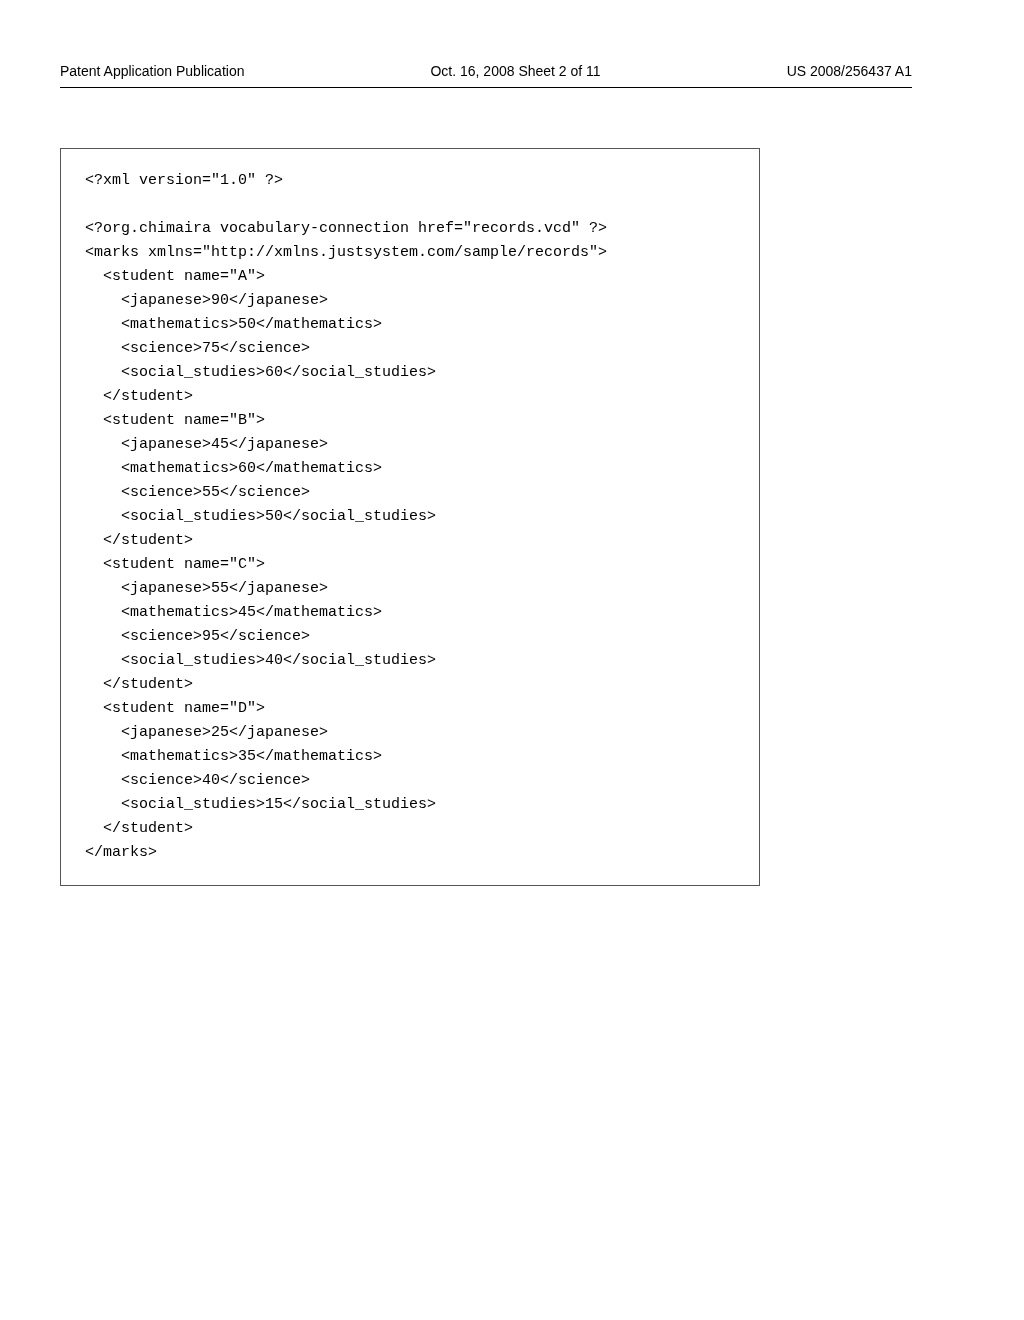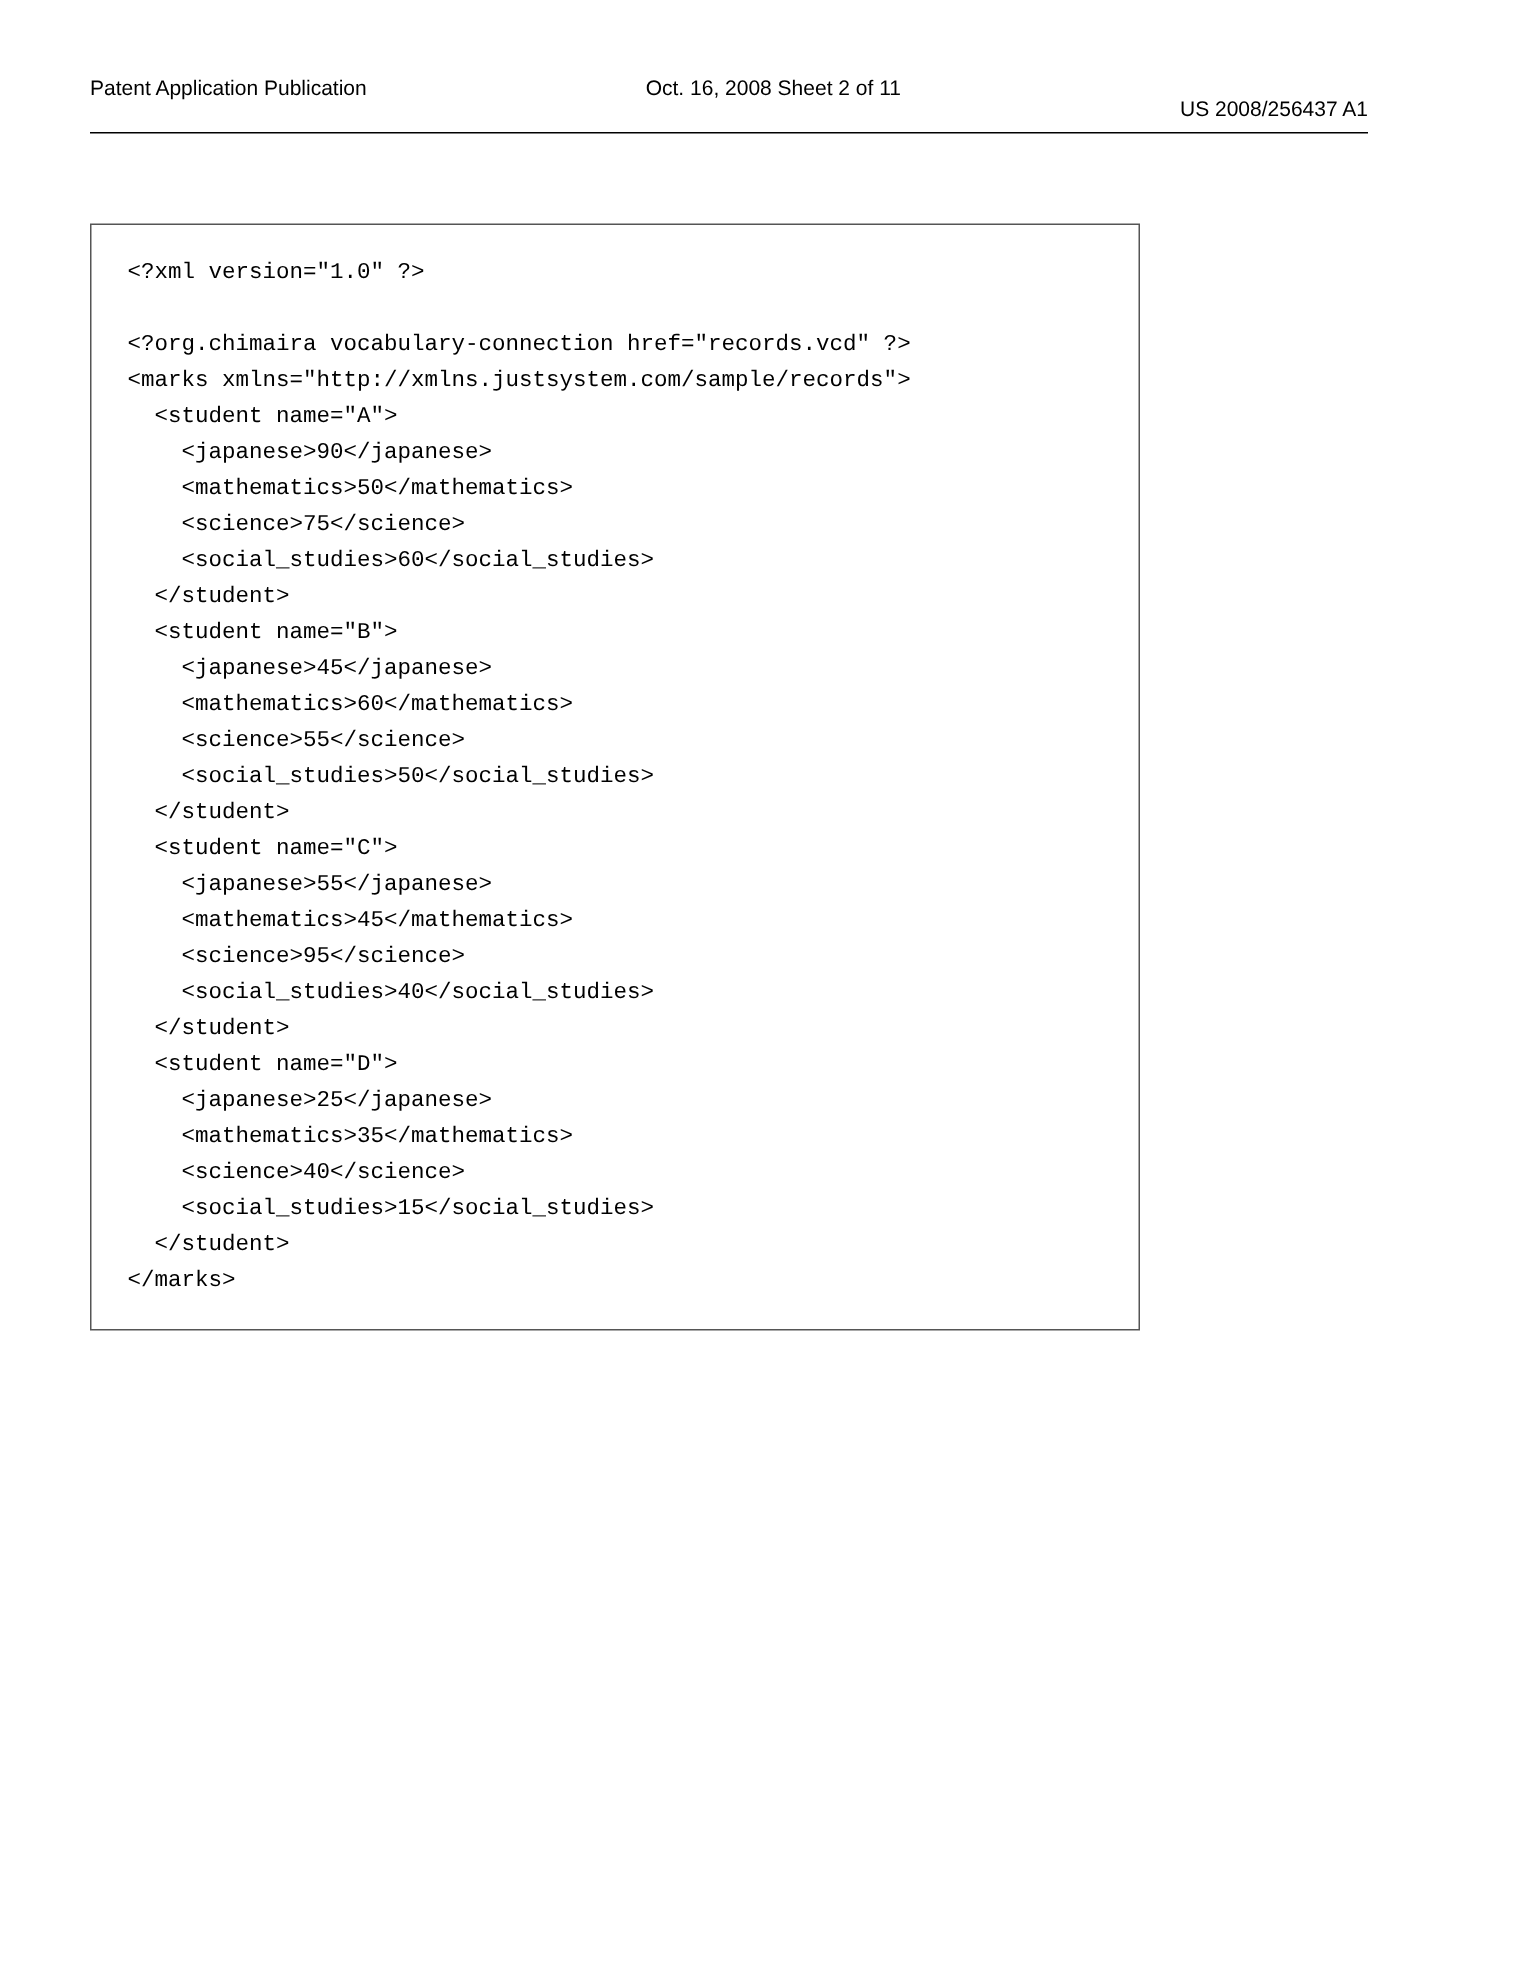--- a/index.html
+++ b/index.html
@@ -13,21 +13,21 @@
       font-family: Arial, sans-serif;
       width: 1024px;
       min-height: 1320px;
       position: relative;
     }
 
     .page {
       width: 972px;
       min-height: 1320px;
       background: #ffffff;
-      padding: 36px 60px;
+      padding: 63px 60px;
     }
 
     .header {
       display: flex;
       justify-content: space-between;
       align-items: center;
       margin-bottom: 60px;
       border-bottom: 1px solid #000;
       padding-bottom: 8px;
     }
@@ -39,21 +39,20 @@
     }
 
     .header-center {
       font-size: 14px;
       color: #000;
     }
 
     .header-right {
       font-size: 14px;
       color: #000;
-      margin-top: 28px;
     }
 
     .fig-label {
       font-size: 36px;
       font-weight: bold;
       font-family: Arial, sans-serif;
       margin-bottom: 20px;
       margin-top: 40px;
       color: #000;
     }

